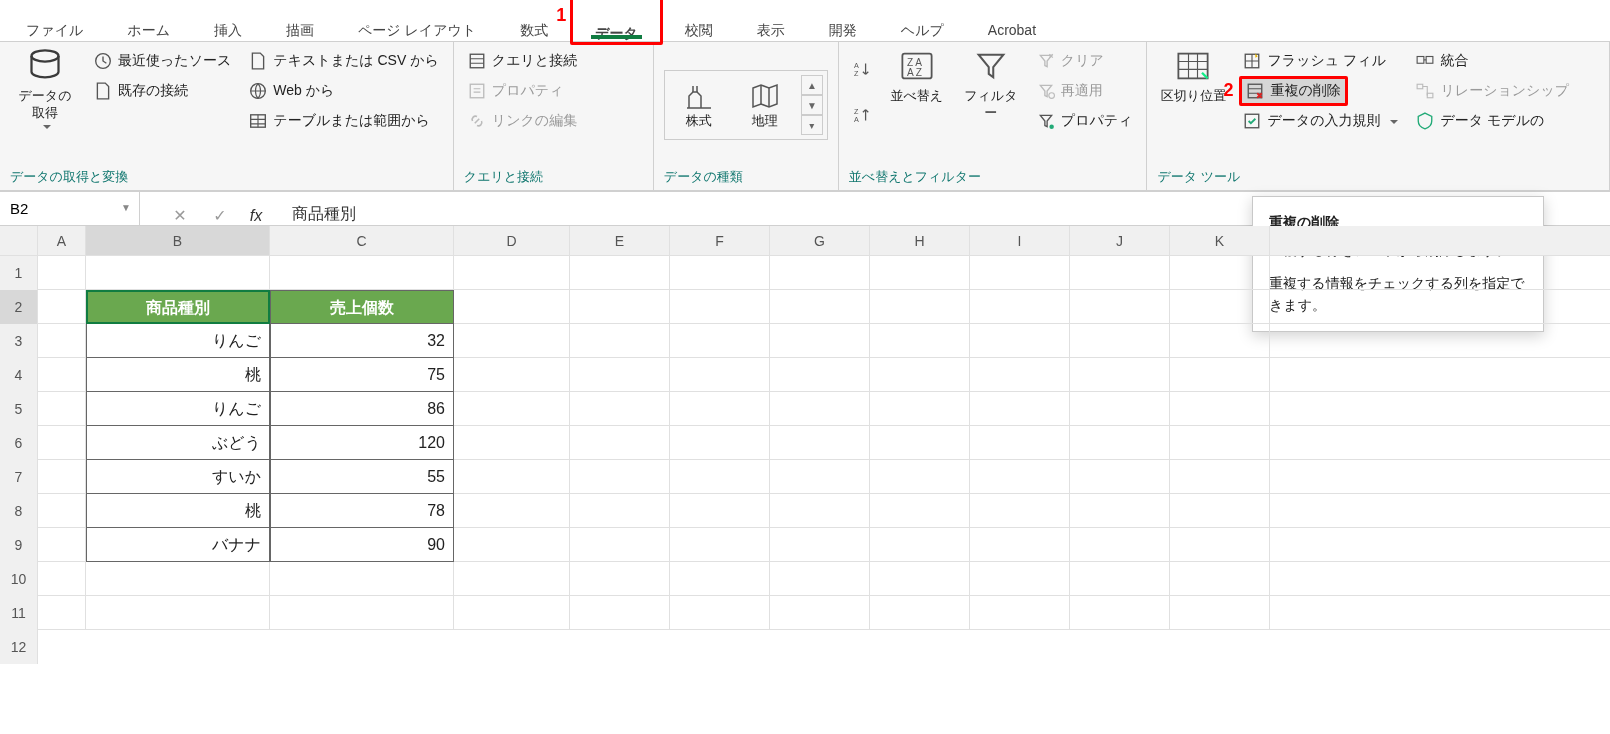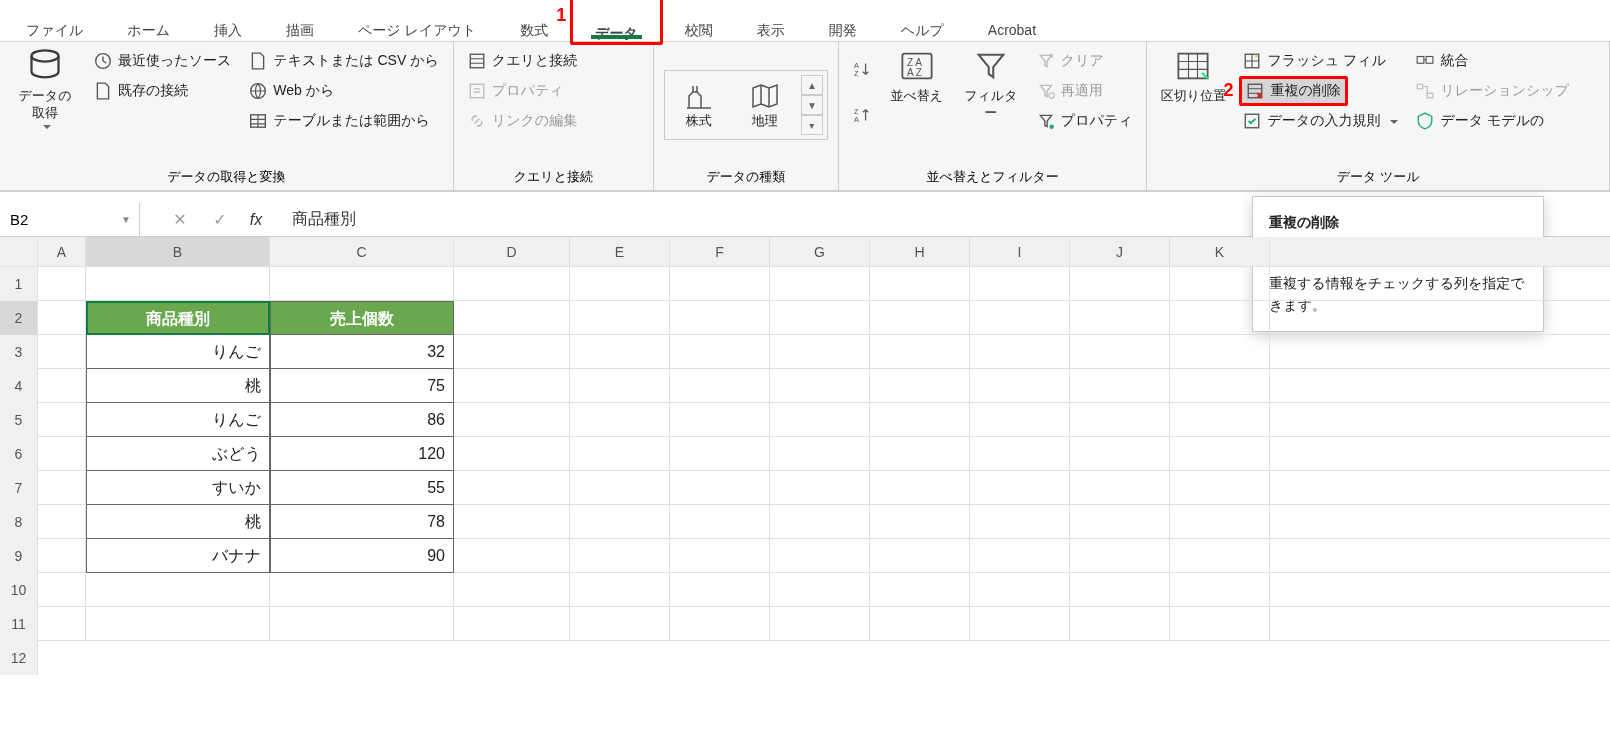--- a/index.html
+++ b/index.html
@@ -75,23 +75,22 @@
     padding:4px 10px 2px;
     min-width:0;
   }
   .group-body {
     flex:1;
     display:flex;
     align-items:flex-start;
     gap:10px;
   }
   .group-name {
-    text-align:center;
     font-size:13px;
-    color:#000000;
+    color:#0f766e;
     padding:4px 0 2px;
   }
   .big-btn {
     display:flex;
     flex-direction:column;
     align-items:center;
     justify-content:flex-start;
     width:70px;
     padding-top:2px;
     font-size:13px;
@@ -137,25 +136,24 @@
   }
   .gallery .navv {
     display:flex;flex-direction:column;width:22px;
   }
   .gallery .navv div{height:20px;border:1px solid #ccc;display:flex;align-items:center;justify-content:center;font-size:10px;color:#666;cursor:pointer;}
   
   .rb2 { position:relative; display:inline-flex; }
   
   .fbar {
     display:flex;
-    align-items:center;
+    align-items:flex-end;
     height:34px;
     border-bottom:1px solid var(--border-gray);
     background:#fff;
-    margin-top:11px;
   }
   .namebox {
     width:140px;
     height:34px;
     display:flex;align-items:center;
     border-right:1px solid var(--border-gray);
     padding:0 8px;
     position:relative;
   }
   .namebox input{

